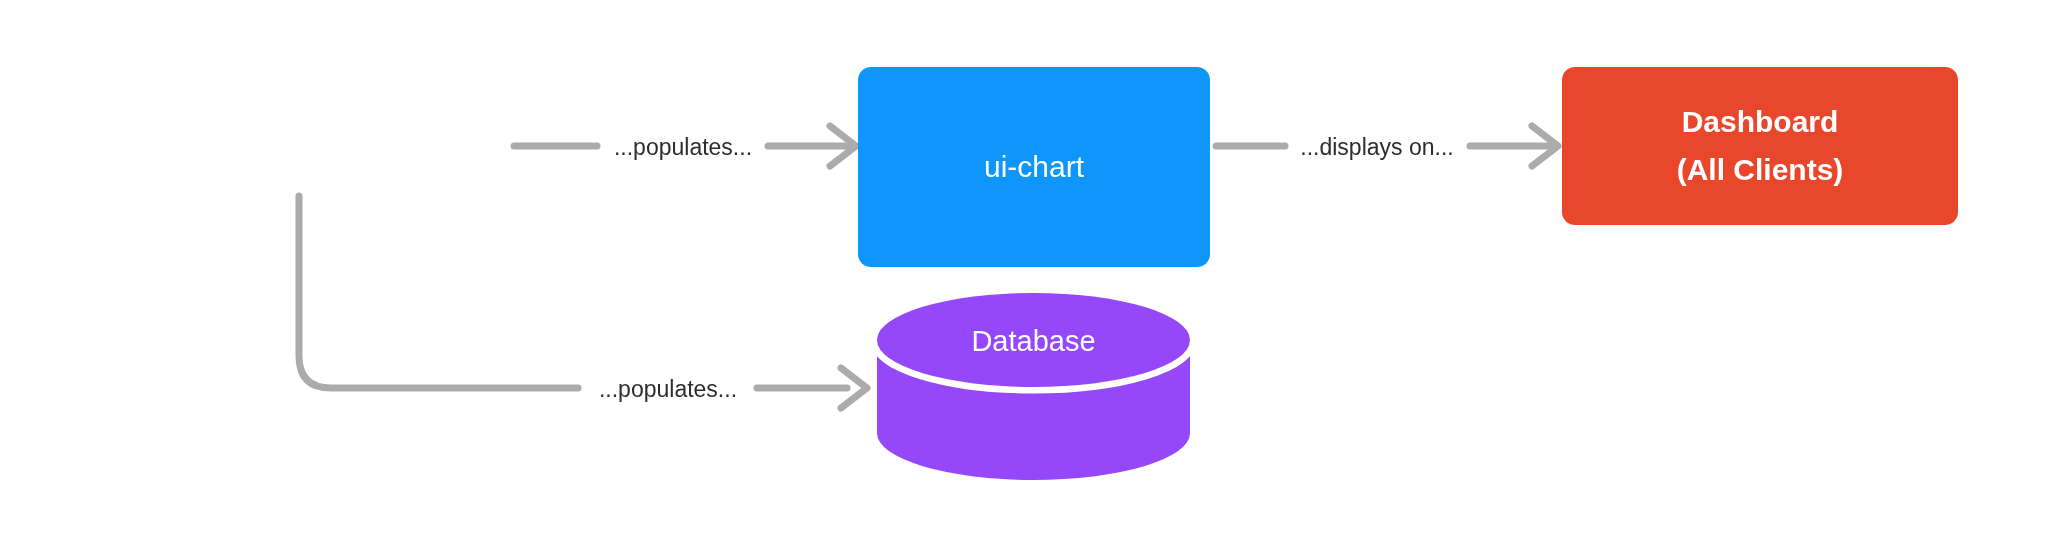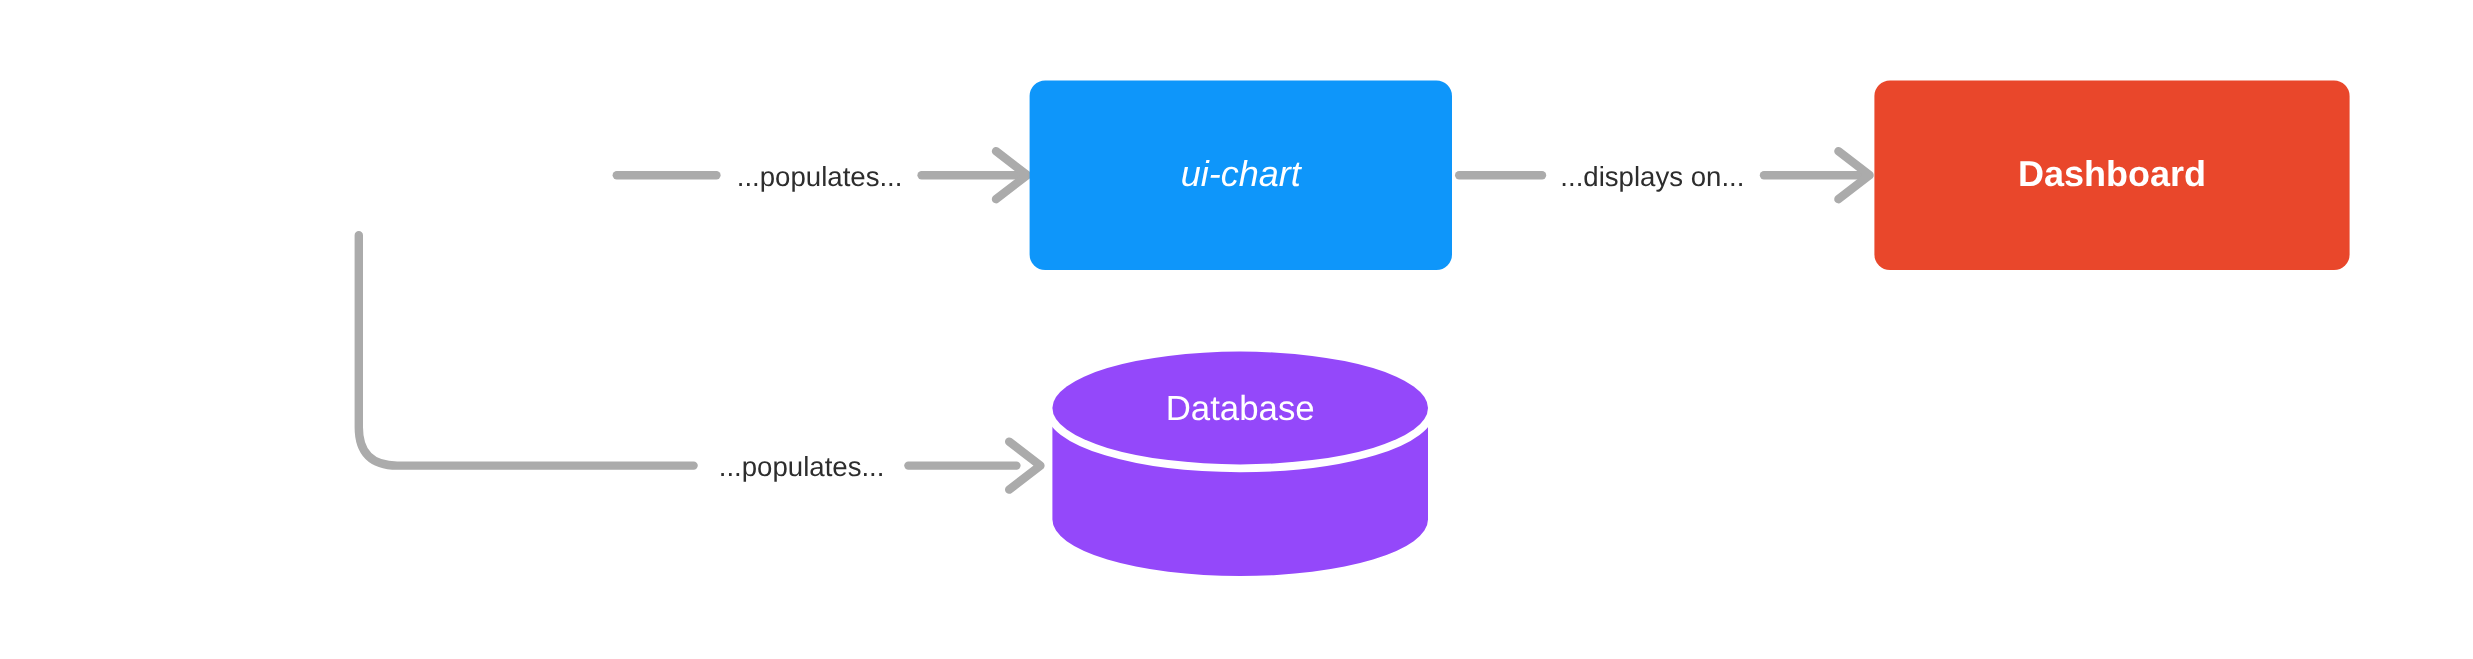--- a/index.html
+++ b/index.html
@@ -31,21 +31,21 @@
     font-size:29px;fill:var(--node-text);
     text-anchor:middle;dominant-baseline:central;
   }
   .node{
     position:absolute;display:flex;flex-direction:column;
     align-items:center;justify-content:center;
     color:var(--node-text);font-size:30px;text-align:center;
     box-sizing:border-box;
   }
   .node-device{left:90px;top:100px;width:418px;height:93px;background:var(--node-orange);border-radius:10px;}
-  .node-ui-chart{left:858px;top:67px;width:352px;height:158px;background:var(--node-blue);border-radius:13px;font-style:italic;}
+  .node-ui-chart{left:858px;top:67px;width:352px;height:200px;background:var(--node-blue);border-radius:13px;}
   .node-dashboard{left:1562px;top:67px;width:396px;height:158px;background:var(--node-orange);border-radius:13px;line-height:48px;font-weight:bold;}
 </style>
 </head>
 <body>
 
 <div class="canvas">
 
   <svg class="edges-svg" viewBox="0 0 2061 549">
 
     <g>
@@ -77,15 +77,16 @@
     </g>
   </svg>
 
 
   <div class="node node-ui-chart">
     <span>ui-chart</span>
   </div>
 
   <div class="node node-dashboard">
     <span>Dashboard</span>
+    <span>(All Clients)</span>
   </div>
 
 </div>
 
 </body></html>

